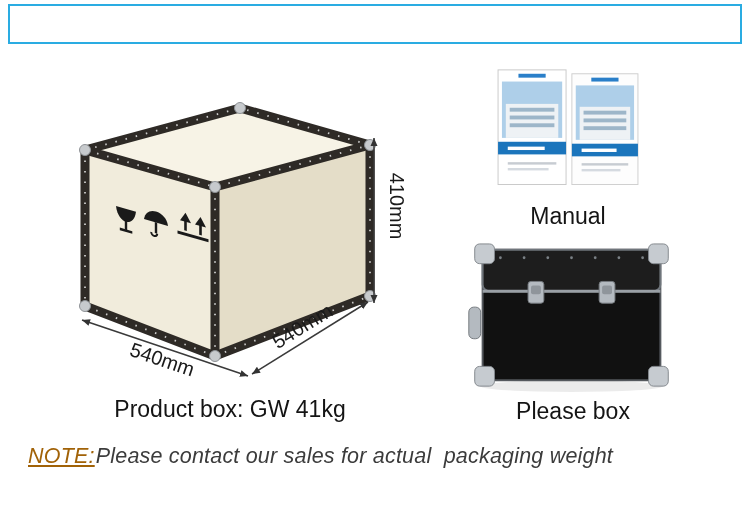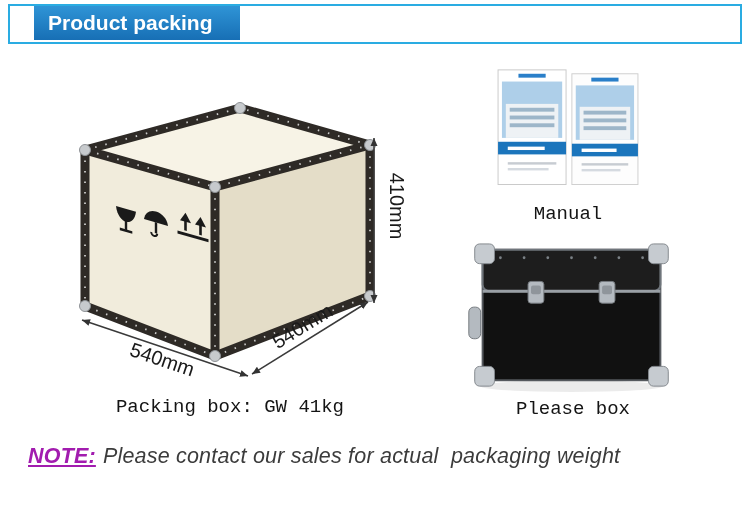--- a/index.html
+++ b/index.html
@@ -18,39 +18,38 @@
     color:#ffffff;font-size:21px;font-weight:bold;line-height:34px;
     padding-left:14px;box-sizing:border-box;
   }
   
   svg.illu{position:absolute;}
   .crate{left:40px;top:88px;width:380px;height:310px;}
   .manual-svg{left:468px;top:66px;width:200px;height:136px;}
   .innerbox-svg{left:464px;top:238px;width:215px;height:158px;}
   svg text{font-family:"Liberation Sans", sans-serif;}
   
-  .caption{position:absolute;font-size:19px;color:#141414;font-family:Liberation Mono, monospace;}
+  .caption{position:absolute;font-size:23px;color:#141414;}
   .caption-packing{left:70px;top:396px;width:320px;text-align:center;}
   .caption-manual{left:478px;top:203px;width:180px;text-align:center;}
   .caption-inner{left:478px;top:398px;width:190px;text-align:center;}
   
   .note{
     position:absolute;left:28px;top:444px;width:714px;
     font-size:21.5px;font-style:italic;color:#3c3c3c;letter-spacing:.2px;
   }
-  .note-label{color:#a21caf;font-weight:bold;text-decoration:underline;margin-right:7px;}
+  .note-label{color:#a16207;font-weight:normal;text-decoration:underline;margin-right:1px;}
   .note-text{white-space:pre-wrap;}
 </style>
 </head>
 <body>
 
 <div class="page">
 
   <div class="header-outline"></div>
-  <div class="header-title">Product packing</div>
 
   <svg class="illu crate" viewBox="0 0 380 310">
     <defs>
       <marker id="mA" markerWidth="10" markerHeight="8" refX="8" refY="3.5" orient="auto" markerUnits="userSpaceOnUse">
         <path d="M0,0 L8,3.5 L0,7 Z" fill="#333"></path>
       </marker>
       <marker id="mB" markerWidth="10" markerHeight="8" refX="0" refY="3.5" orient="auto" markerUnits="userSpaceOnUse">
         <path d="M8,0 L0,3.5 L8,7 Z" fill="#333"></path>
       </marker>
     </defs>
@@ -106,21 +105,21 @@
       <line x1="42" y1="232" x2="208" y2="288" marker-start="url(#mB)" marker-end="url(#mA)"></line>
       <line x1="212" y1="286" x2="328" y2="214" marker-start="url(#mB)" marker-end="url(#mA)"></line>
     </g>
     <g font-size="20" fill="#1a1a1a">
       <text x="350" y="118" text-anchor="middle" transform="rotate(90 350 118)">410mm</text>
       <text x="120" y="278" text-anchor="middle" transform="rotate(18.6 120 278)">540mm</text>
       <text x="266" y="244" text-anchor="middle" transform="rotate(-31.8 266 244)">540mm</text>
     </g>
   </svg>
 
-  <div class="caption caption-packing">Packing box: GW 41kg</div>
+  <div class="caption caption-packing">Product box: GW 41kg</div>
 
   <svg class="illu manual-svg" viewBox="0 0 200 140">
 
     <g transform="translate(104,8)">
       <rect width="68" height="114" fill="#fdfdfd" stroke="#cfcfcf"></rect>
       <rect x="20" y="4" width="28" height="4" fill="#2a7fc9"></rect>
       <rect x="4" y="12" width="60" height="56" fill="#aecfe9"></rect>
       <rect x="8" y="34" width="52" height="34" fill="#eef2f5"></rect>
       <rect x="12" y="38" width="44" height="4" fill="#9db6c9"></rect>
       <rect x="12" y="46" width="44" height="4" fill="#9db6c9"></rect>

